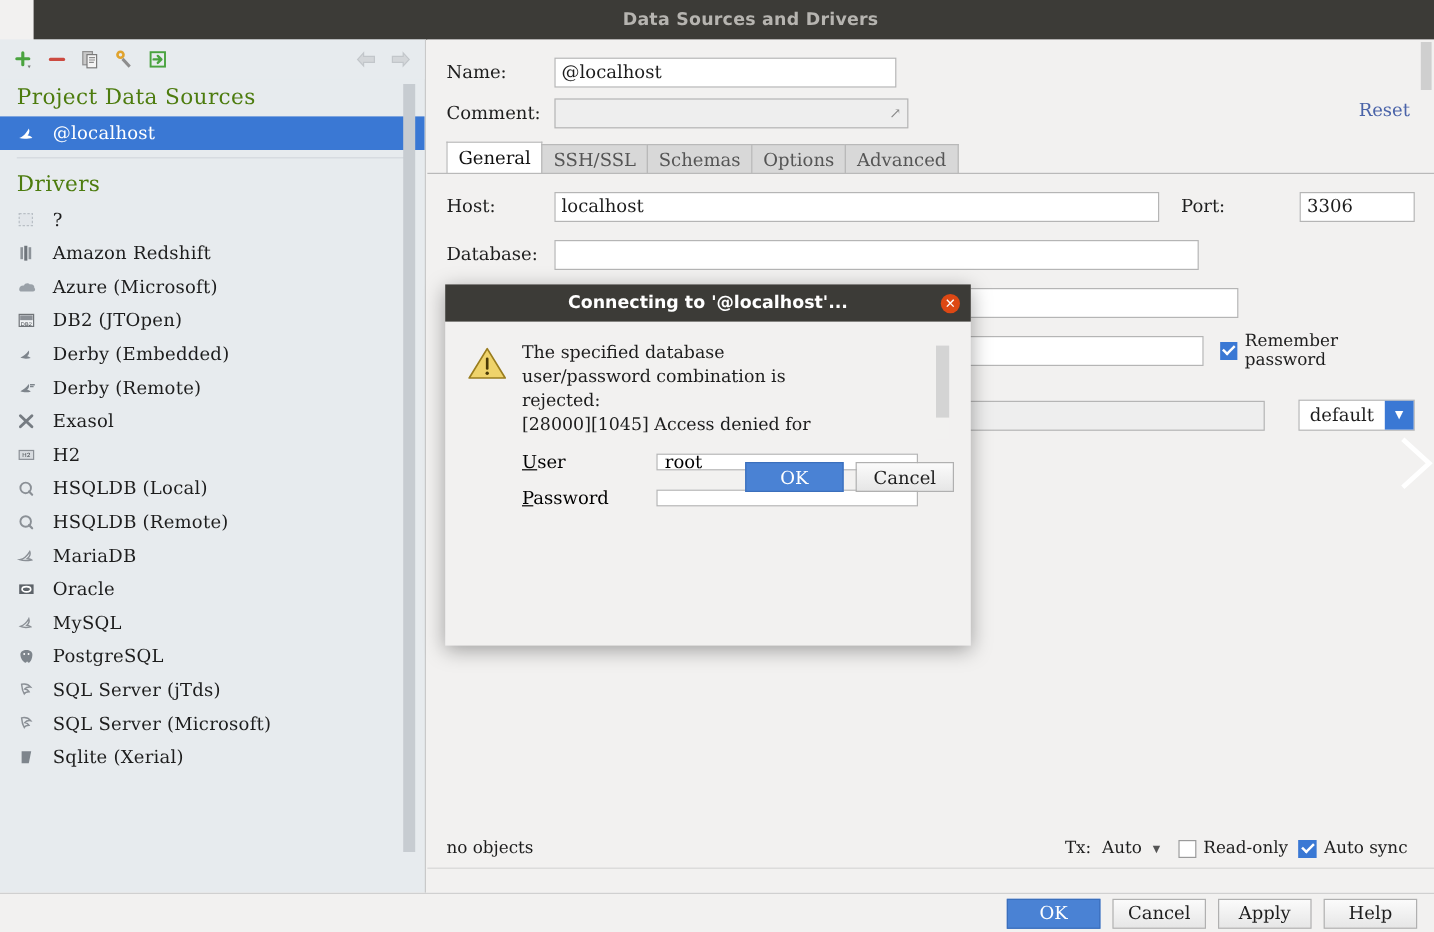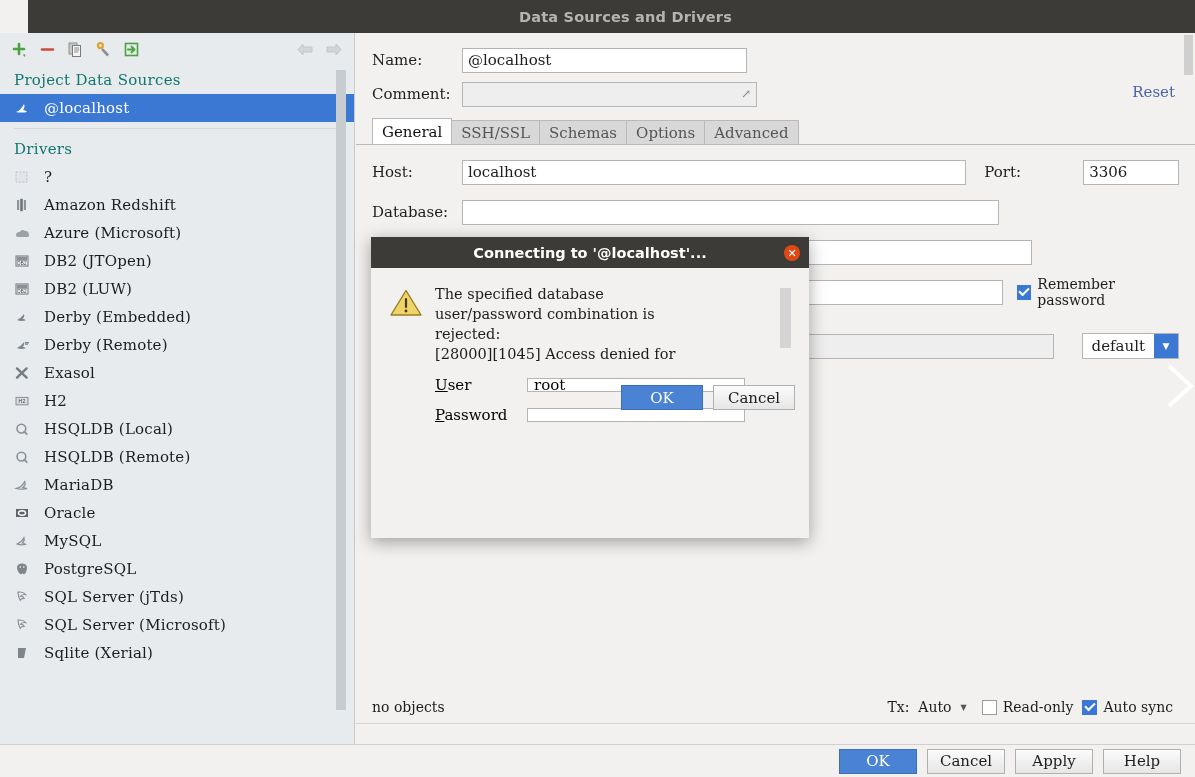--- a/index.html
+++ b/index.html
@@ -68,21 +68,21 @@
     position: relative;
     height: 678px;
     overflow: hidden;
   }
   .tree-scroll-track {
     position: absolute; right: 8px; top: 4px;
     width: 10px; height: 640px;
     background: #c7ccd1; border-radius: 0;
   }
   .group-title {
-    font-size: 15px; color: #0f766e;
+    font-size: 18px; color: #4d7c0f;
     padding: 5px 0 5px 14px;
     letter-spacing: .3px;
   }
   .tree-sep {
     height: 1px; background: #d3d8dc; margin: 6px 14px 6px 14px;
   }
   .tree-item {
     display: flex; align-items: center;
     height: 28px;
     padding-left: 14px;
@@ -259,21 +259,21 @@
     flex: 1; padding-right: 12px;
     white-space: pre-line;
   }
   .dlg-scroll {
     position: absolute; right: 18px; top: 20px;
     width: 11px; height: 78px; background: #f2f1f0;
   }
   .dlg-scroll .thumb {
     width: 11px; height: 60px; background: #d4d4d4;
   }
-  .dlg-field { display: flex; align-items: center; margin-top: 12px; padding-left: 46px; }
+  .dlg-field { display: flex; align-items: center; margin-top: 12px; padding-left: 46px; gap: 20px; }
   .dlg-flabel { width: 92px; min-width: 92px; font-size: 15px; }
   .dlg-input {
     width: 218px; height: 14px;
     background: #fff; border: 1px solid #b5b5b5;
     font-size: 15px; padding: 0 6px;
     display: flex; align-items: center;
     font-family: "DejaVu Serif", serif;
   }
   .dlg-buttons {
     position: absolute; right: 14px; bottom: 14px;
@@ -393,30 +393,20 @@
       </div>
       <div class="tree-item">
         <span class="ico">
           <svg width="16" height="14" viewBox="0 0 16 14">
             <rect x="2" y="2" width="12" height="10" fill="#f1f3f5" stroke="#707478"></rect>
             <rect x="2.8" y="2.8" width="10.4" height="4" fill="#8b9096"></rect>
             <text x="8" y="11.4" font-size="4.6" text-anchor="middle" fill="#41464b" font-family="sans-serif">DB2</text>
           </svg>
         </span>
         <span>DB2 (JTOpen)</span>
-      </div>
-      <div class="tree-item">
-        <span class="ico">
-          <svg width="16" height="14" viewBox="0 0 16 14">
-            <rect x="2" y="2" width="12" height="10" fill="#f1f3f5" stroke="#707478"></rect>
-            <rect x="2.8" y="2.8" width="10.4" height="4" fill="#8b9096"></rect>
-            <text x="8" y="11.4" font-size="4.6" text-anchor="middle" fill="#41464b" font-family="sans-serif">DB2</text>
-          </svg>
-        </span>
-        <span>DB2 (LUW)</span>
       </div>
       <div class="tree-item">
         <span class="ico">
           <svg width="17" height="14" viewBox="0 0 17 14">
             <path d="M3 10c2-1 5-3 7-6 .6 1.6.2 3.4-1.4 4.8 1.4.2 2.4.8 3 1.6-2.6.6-6 .8-8.6-.4z" fill="#7e858c"></path>
           </svg>
         </span>
         <span>Derby (Embedded)</span>
       </div>
       <div class="tree-item">

